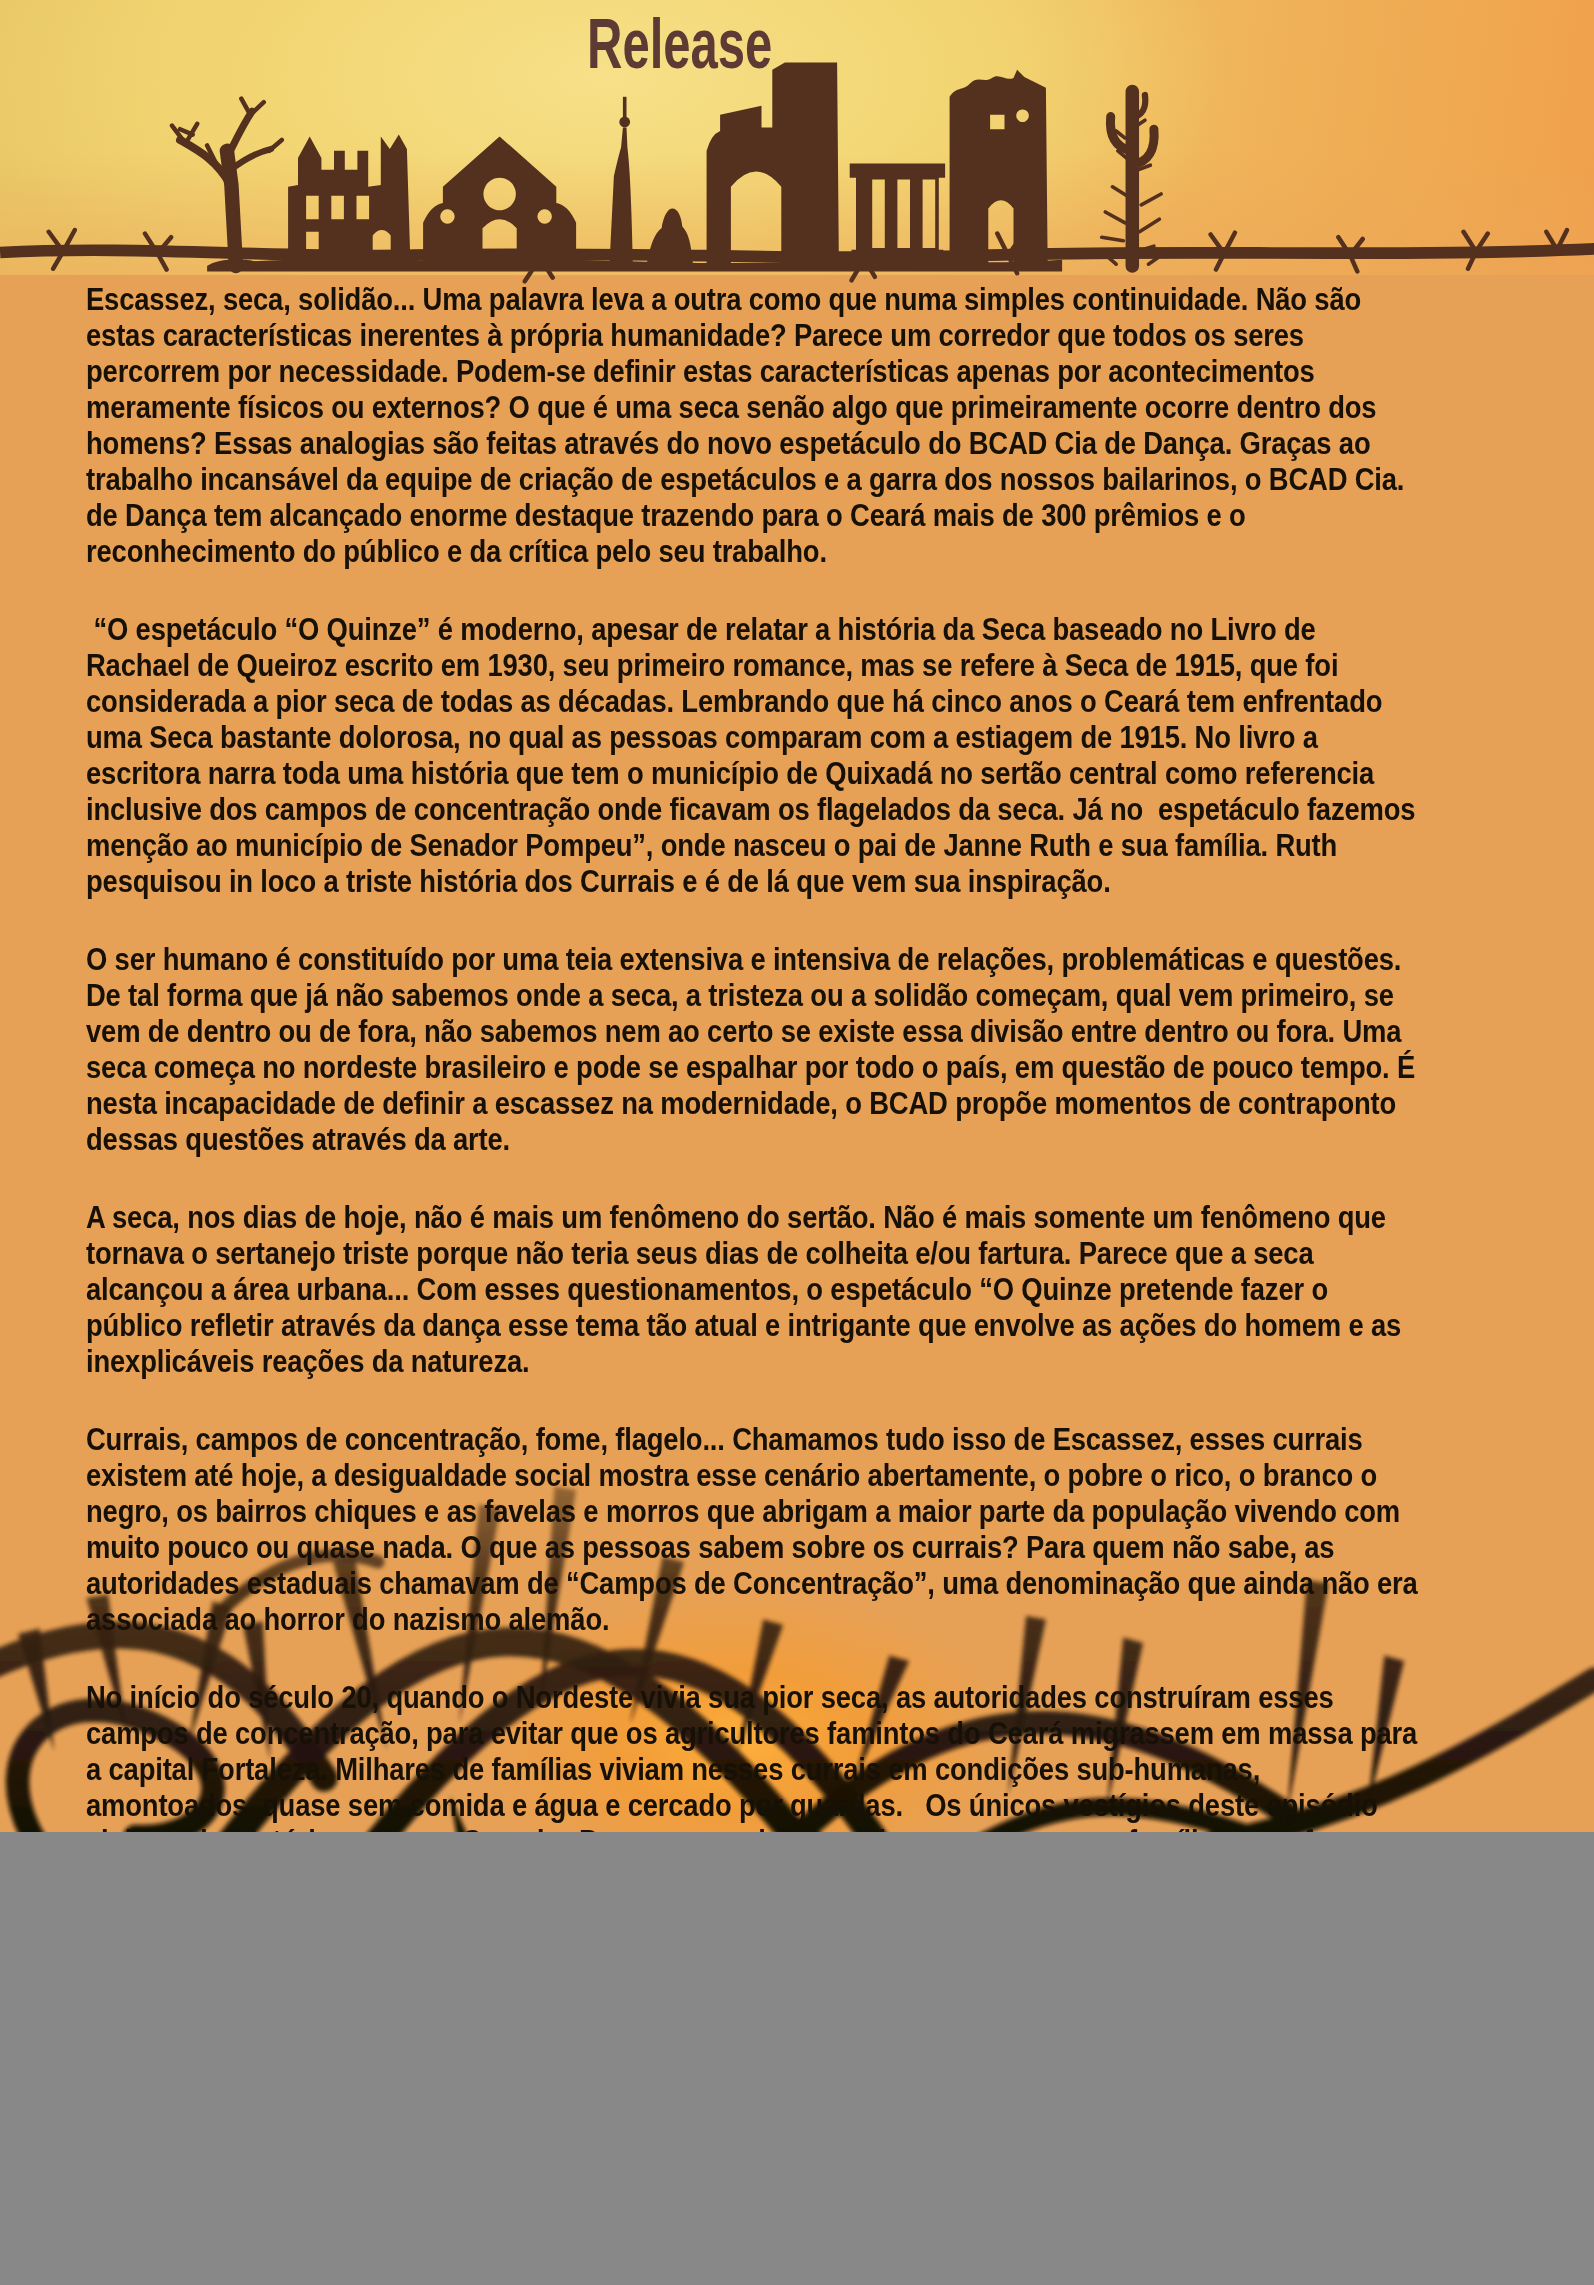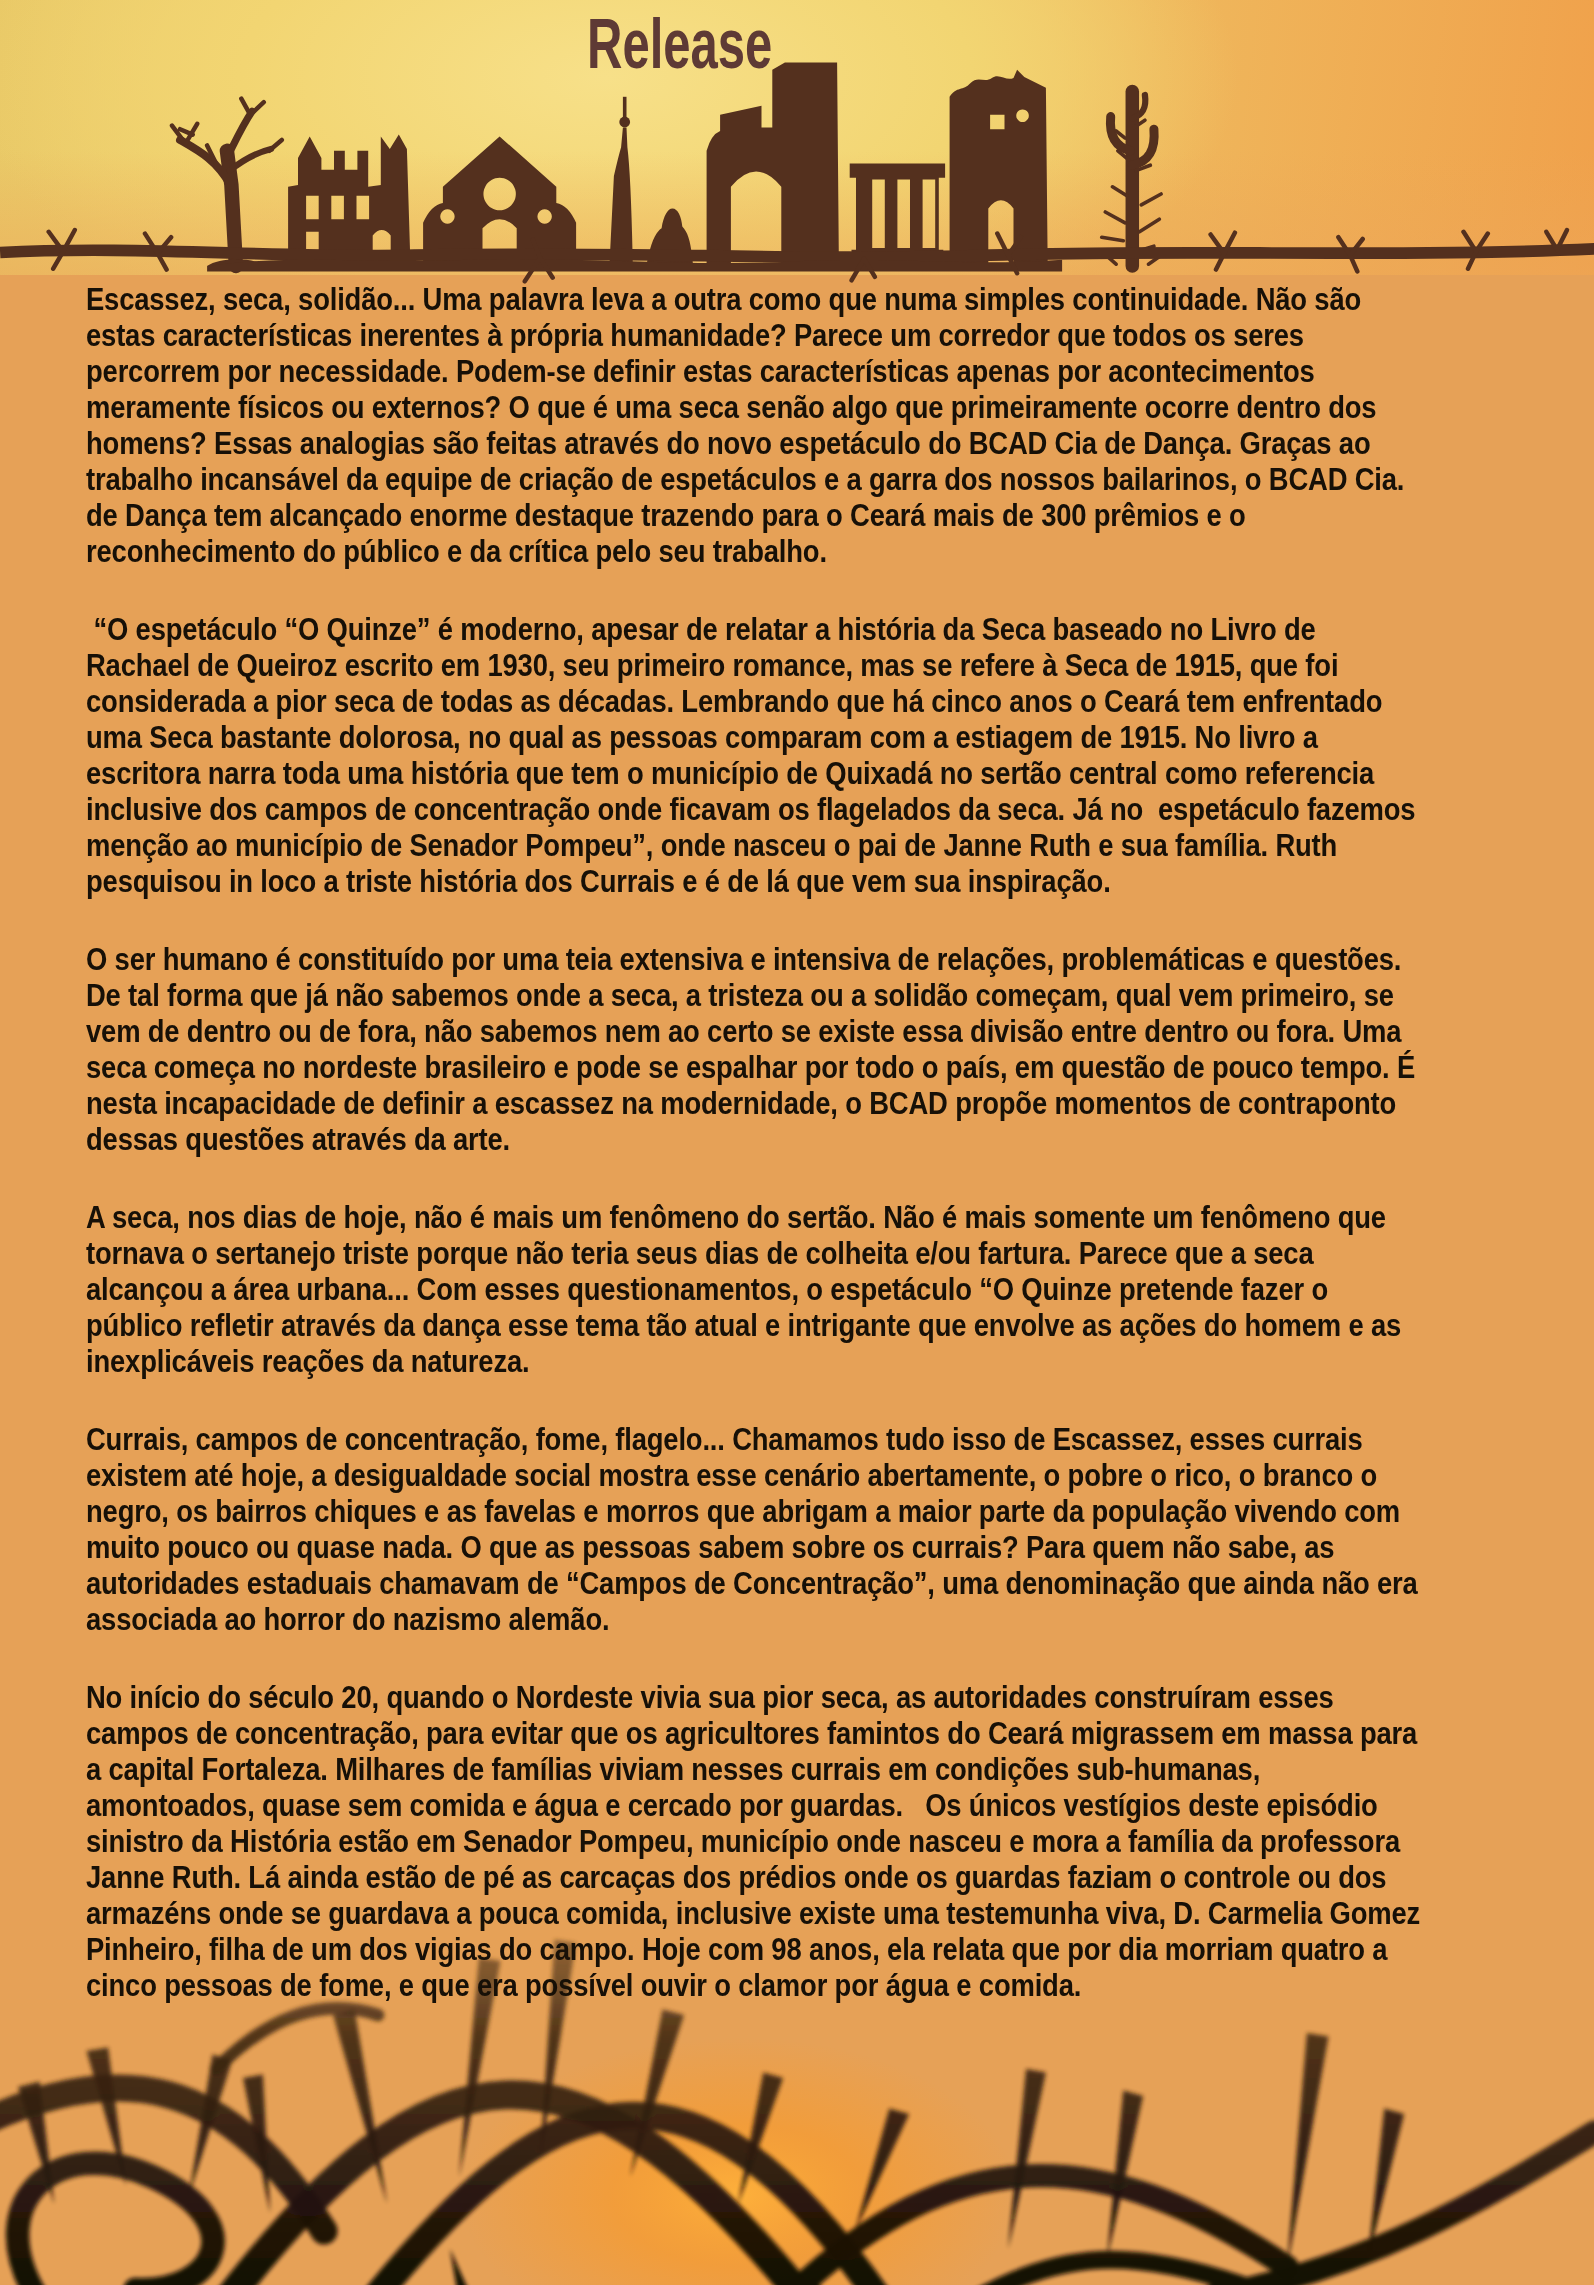--- a/index.html
+++ b/index.html
@@ -1,17 +1,17 @@
 <!DOCTYPE html>
 <html lang="pt" style="font-size:14.4px"><head>
 <meta charset="utf-8">
 <style>
   html,body{margin:0;padding:0;background:#888;}
   .page{
-    position:relative; width:1595px; height:2285px; overflow:hidden;
+    position:relative; width:1595px; height:1832px; overflow:hidden;
     font-family:"Liberation Sans","DejaVu Sans",sans-serif;
   }
   
   .top-band{
     position:absolute; left:0; top:0; width:1595px; height:275px;
     background:
       linear-gradient(180deg, rgba(240,170,80,0) 55%, rgba(236,166,88,.55) 100%),
       radial-gradient(ellipse 810px 387px at 38% 28%, #F7E089 0%, #F2D572 45%, rgba(242,213,114,0) 78%),
       linear-gradient(97deg, #E9C967 0%, #F0D170 24%, #F1D173 46%, #EFB75C 72%, #F0A14B 100%);
   }

